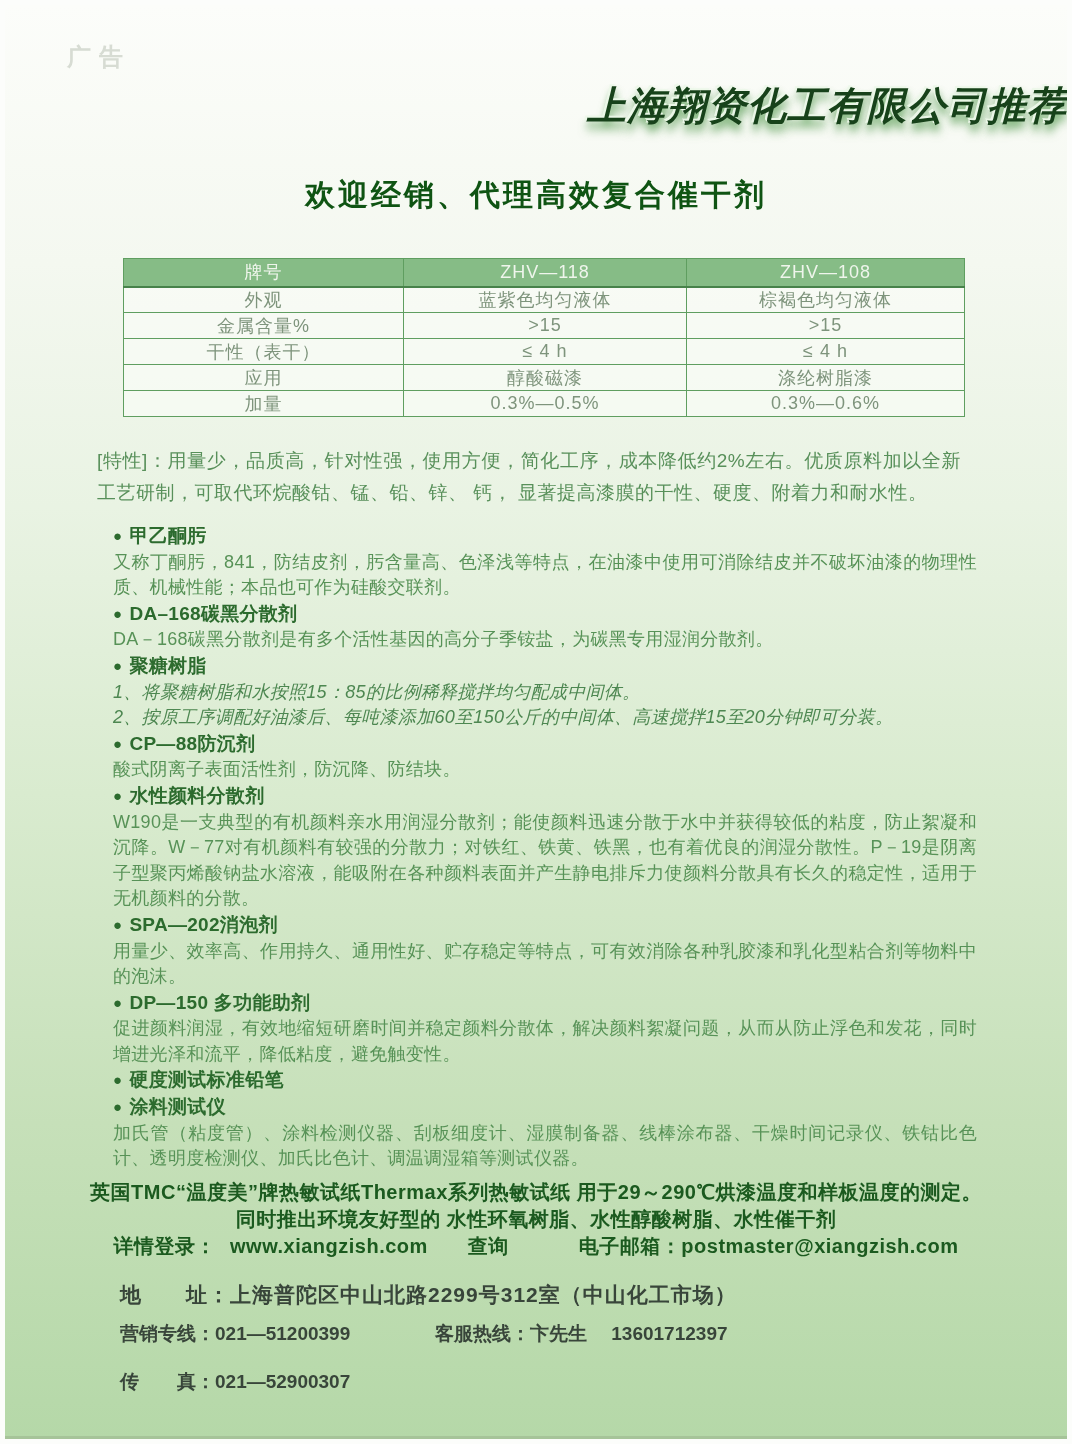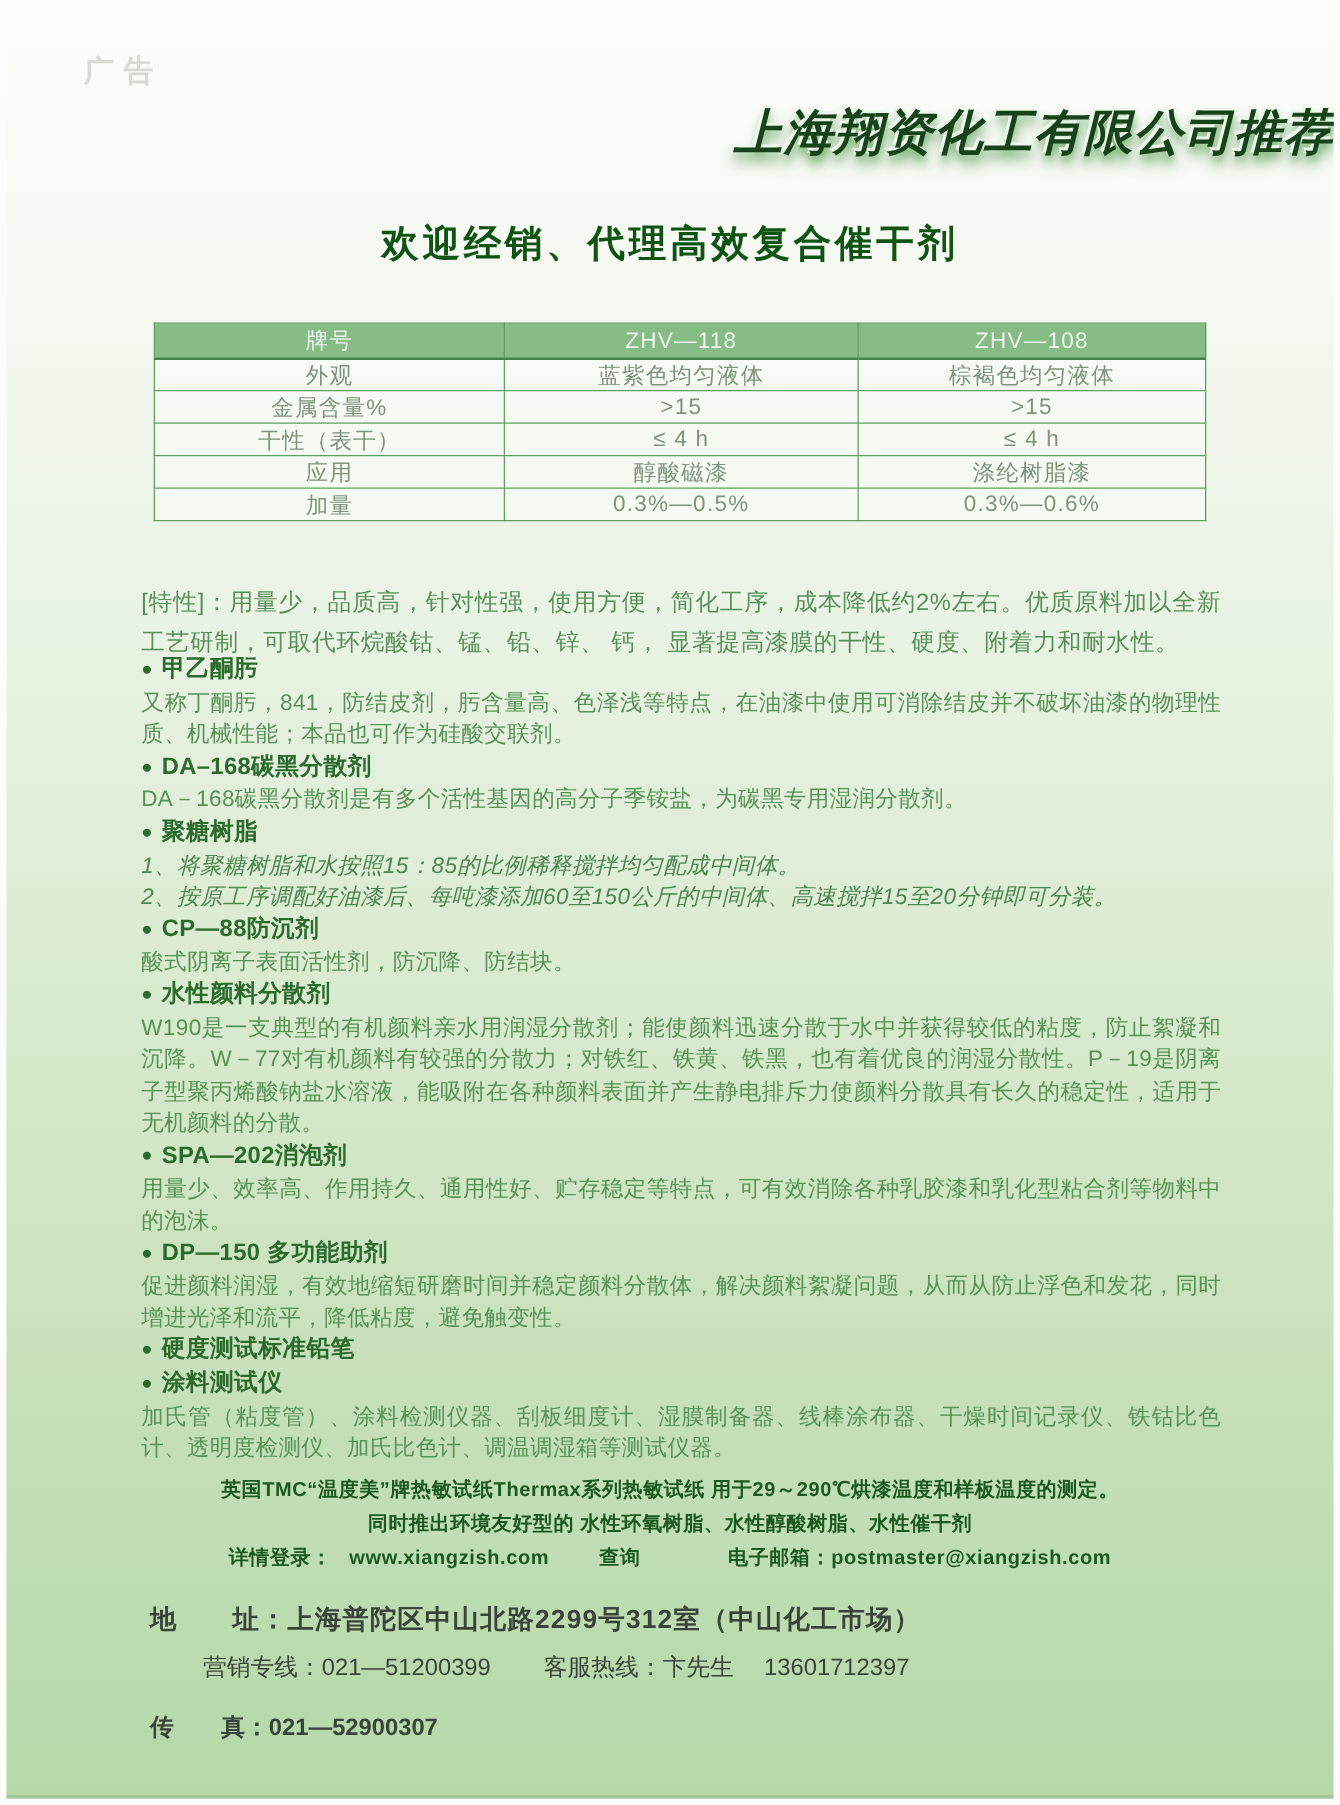--- a/index.html
+++ b/index.html
@@ -46,47 +46,46 @@
     border:1px solid #5f9e60; text-align:center; padding:0; height:26px;
     font-weight:normal; letter-spacing:1px;
   }
   table.spec-table th {
     background:#86bc86; color:#eff5ec; height:28px;
     border-bottom:2px solid #47824a;
   }
   table.spec-table td { background:rgba(252,254,250,0.55); color:#7e947c; }
 
   .features {
-    position:absolute; left:108px; top:440px; width:864px;
+    position:absolute; left:92px; top:440px; width:864px;
     font-size:19px; line-height:32px; color:#58905a; letter-spacing:0.5px;
     text-align:justify;
-    margin-top:22px;
   }
 
   .sections {
     position:absolute; left:108px; top:518px; width:864px;
     font-size:18px; line-height:25.6px; color:#579257; letter-spacing:0.3px;
   }
   .section-header { font-weight:bold; color:#2c6b2e; font-size:19px; }
   .section-header .bullet { font-size:15px; margin-right:7px; position:relative; top:-1px; }
   .section-body { text-align:justify; }
   .usage-line { font-style:italic; color:#4d8751; }
 
   .promo {
     position:absolute; left:0; top:1174px; width:100%;
     text-align:center; font-weight:bold; color:#1b5a1f;
-    font-size:16px; line-height:27px; letter-spacing:0.5px;
+    font-size:20px; line-height:27px; letter-spacing:0.5px;
   }
   .promo .gap-s { display:inline-block; width:14px; }
   .promo .gap-m { display:inline-block; width:40px; }
   .promo .gap-l { display:inline-block; width:70px; }
 
   .contact { position:absolute; left:115px; top:1276px; width:860px; color:#38453a; }
   .contact .address-line { font-size:21px; font-weight:bold; letter-spacing:1px; }
-  .contact .phone-line { margin-top:12px; font-size:19px; font-weight:normal; display:flex;text-align:center; }
+  .contact .phone-line { margin-top:12px; font-size:19px; font-weight:bold; display:flex; }
   .contact .phone-line .sales { width:315px; }
   .contact .phone-line .service { }
   .contact .fax-line { margin-top:22px; font-size:19px; font-weight:bold; }
 </style>
 </head>
 <body>
 
 <div class="page">
 
   <div class="ad-label">广告</div>

